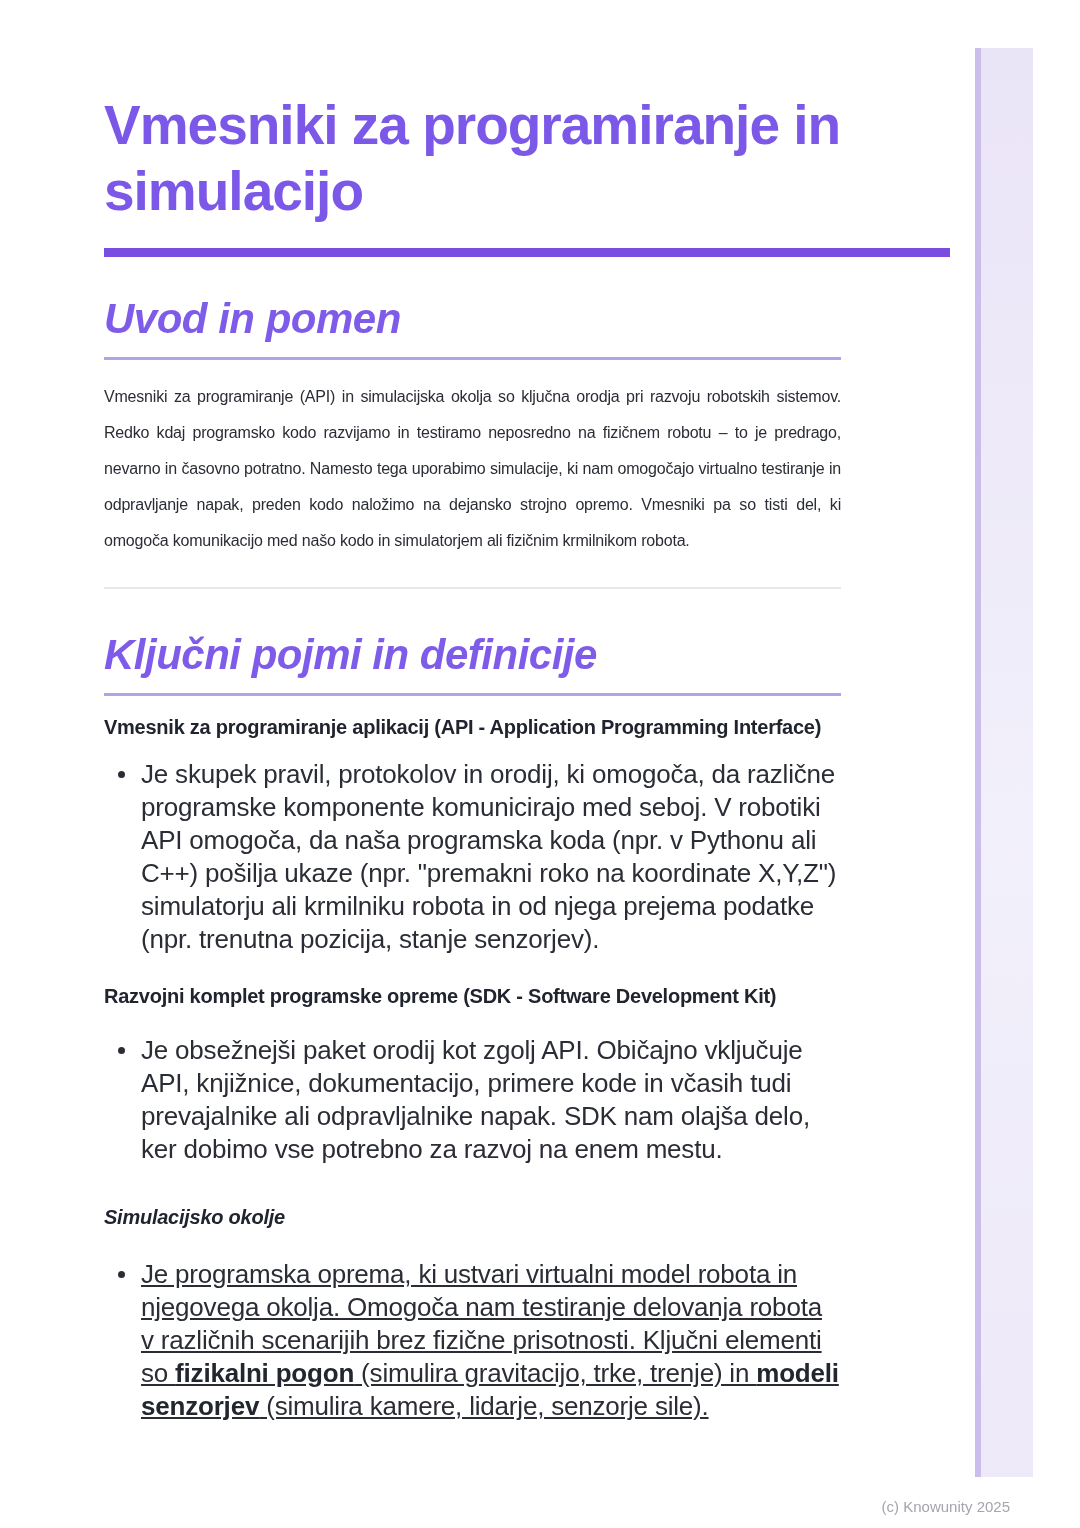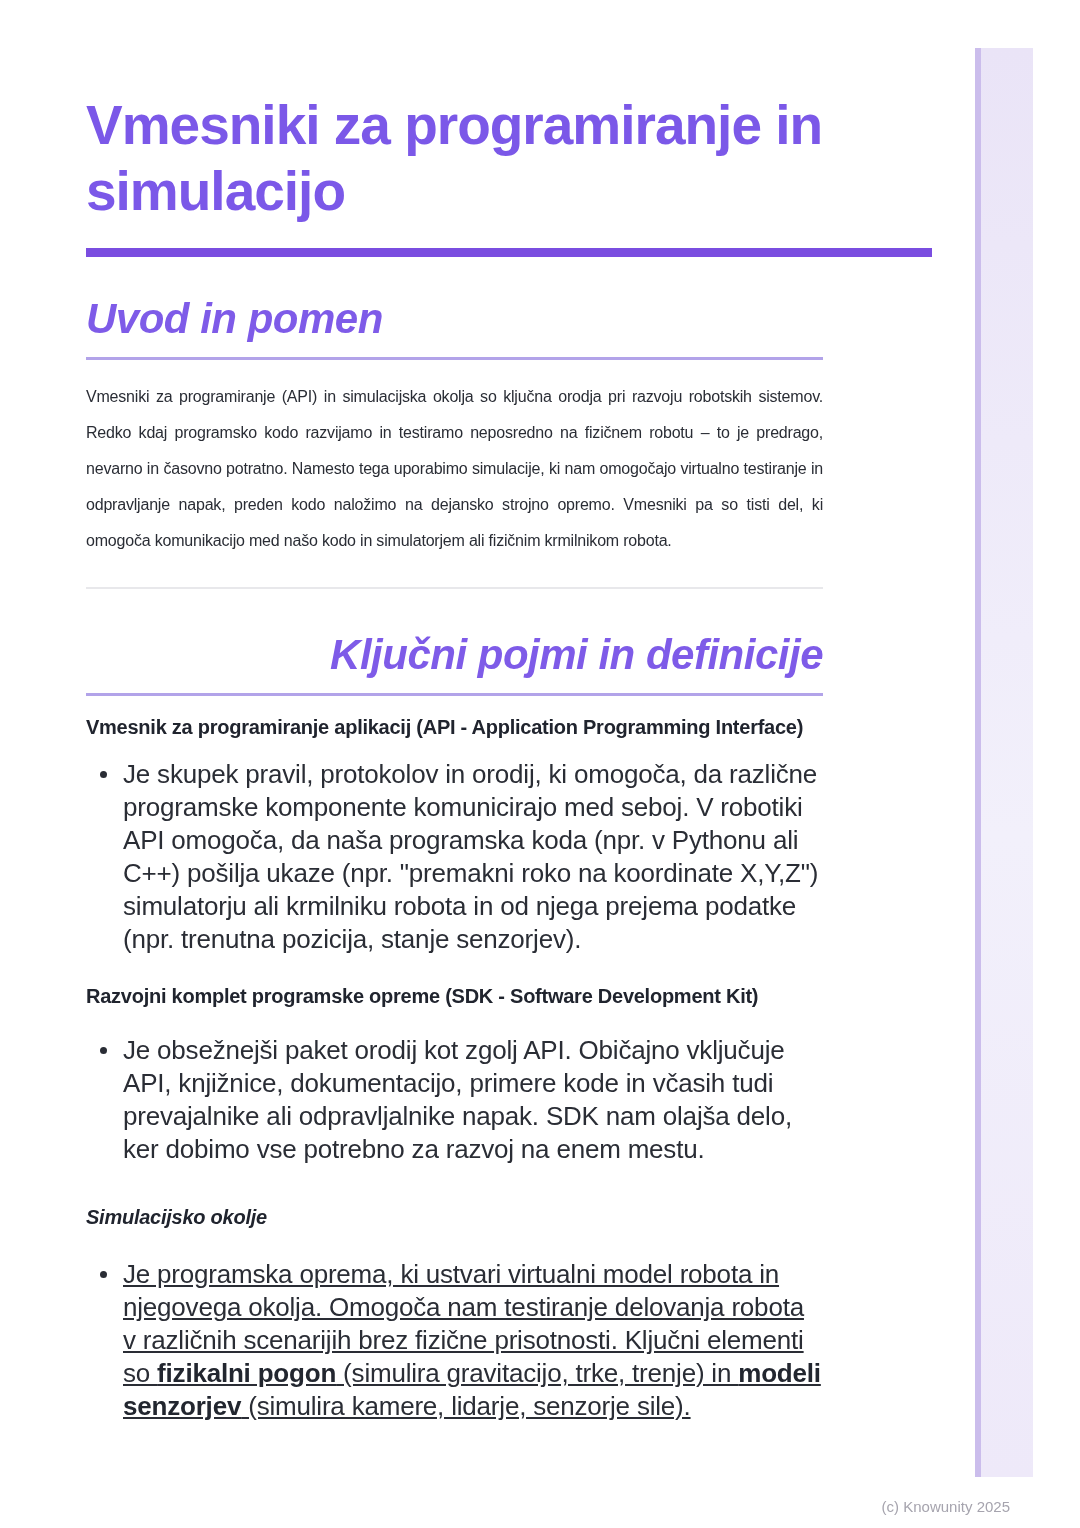--- a/index.html
+++ b/index.html
@@ -23,21 +23,21 @@
     left: 975px;
     top: 48px;
     width: 58px;
     height: 1429px;
     background: linear-gradient(180deg, #eae4f7 0%, #f2f0fb 55%, #eee9f9 100%);
     border-left: 6px solid #cbbdec;
     z-index: 1;
   }
   .content {
     position: absolute;
-    left: 86px;
+    left: 104px;
     top: 0;
     width: 737px;
     z-index: 2;
   }
   .doc-title {
     margin-top: 92px;
     width: 860px;             
     font-size: 55px;
     line-height: 66px;
     font-weight: 700;
@@ -52,21 +52,21 @@
   }
   .section-heading {
     font-size: 42px;
     line-height: 50px;
     font-weight: 700;
     letter-spacing: -0.5px;
     color: #7e5be8;
     font-style: italic;
   }
   .section-heading.first { margin-top: 37px; }
-  .section-heading.second { margin-top: 41px; text-align: right; }
+  .section-heading.second { margin-top: 41px; }
   .heading-rule {
     margin-top: 13px;
     width: 100%;
     height: 3px;
     background: #b2a3e9;
   }
   .intro-paragraph {
     margin-top: 19px;
     font-size: 16px;
     line-height: 36px;

